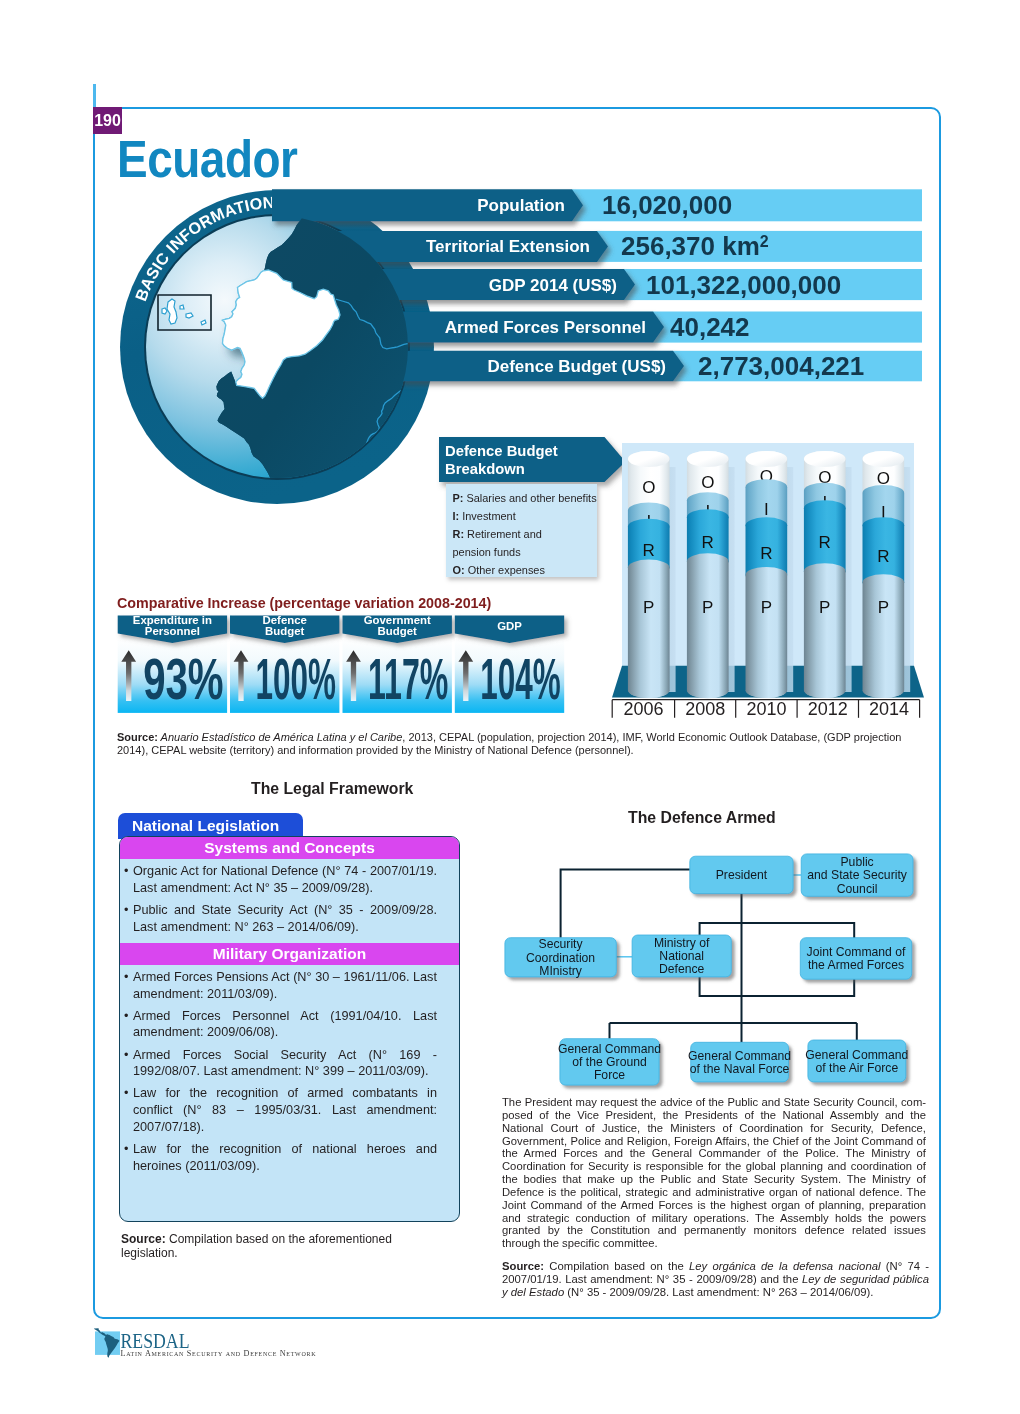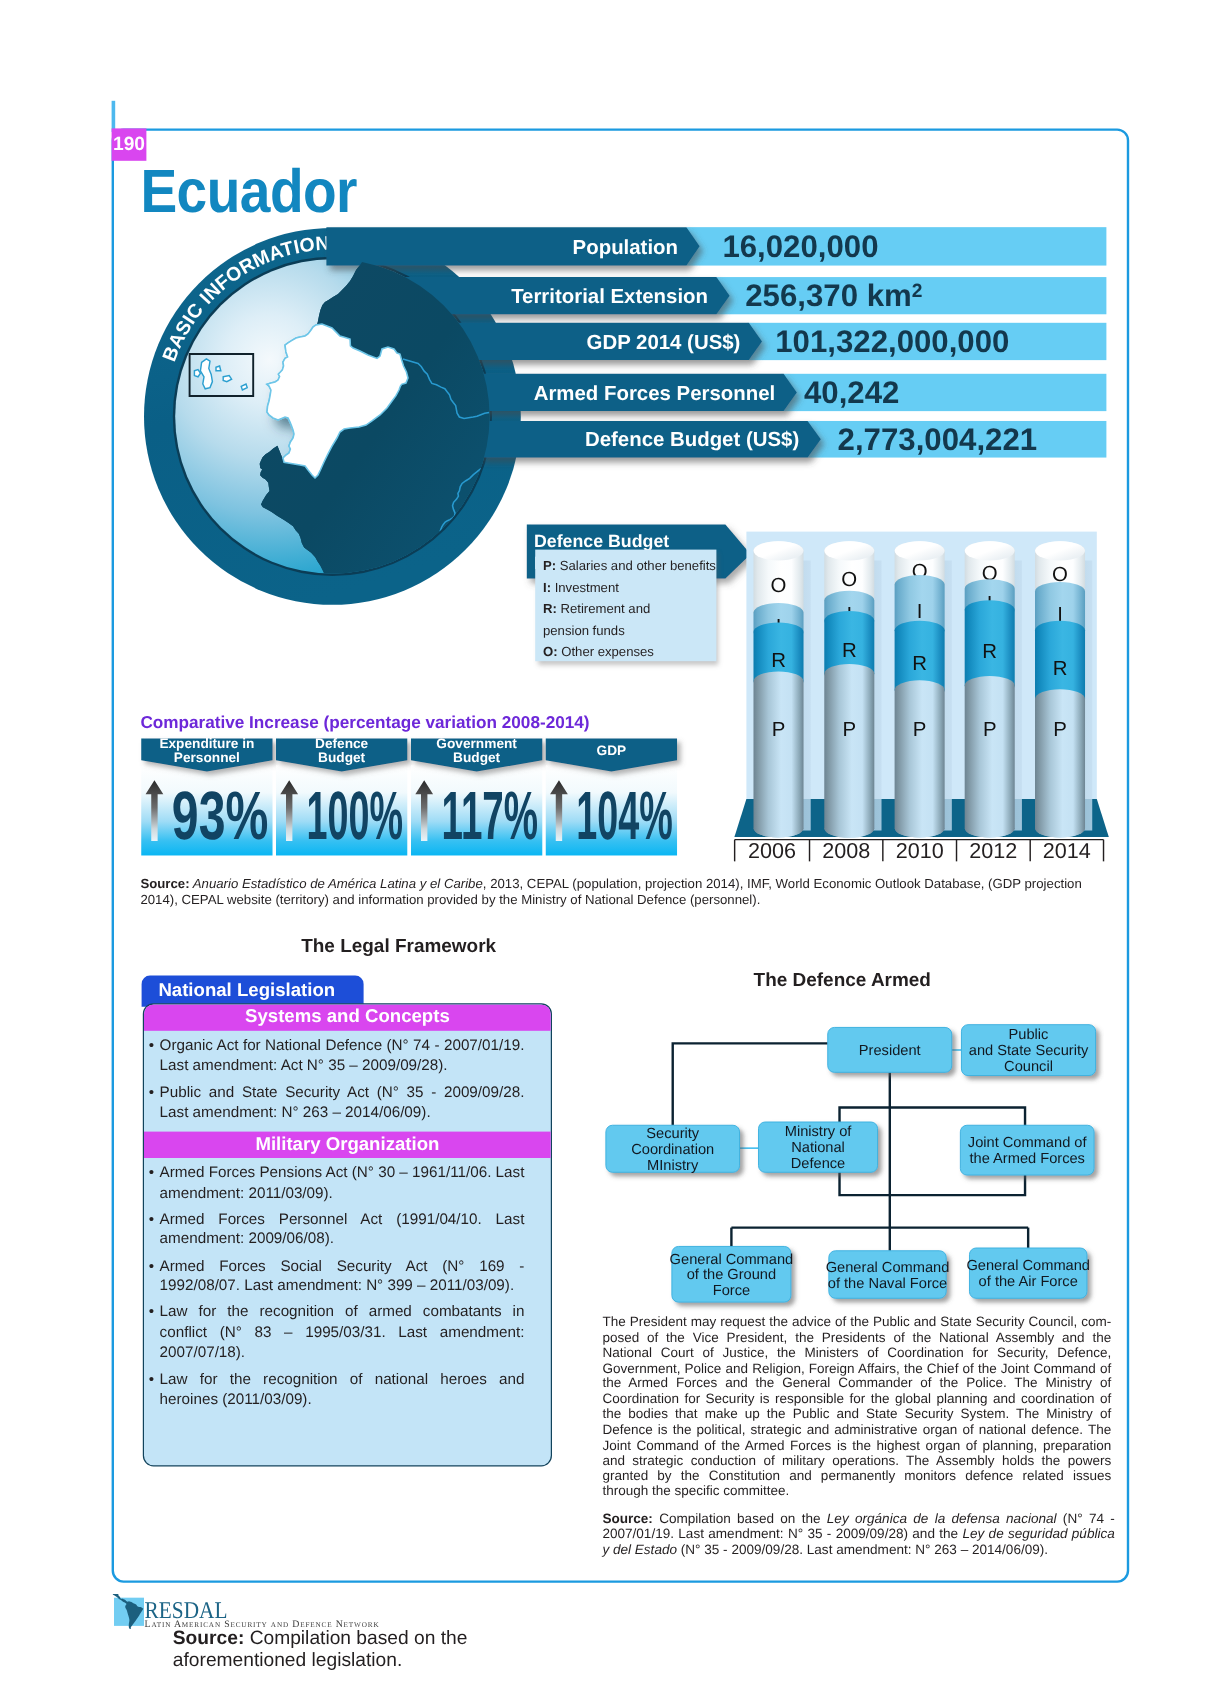--- a/index.html
+++ b/index.html
@@ -8,45 +8,45 @@
 
   
   #hdr{position:absolute;left:99px;top:87px;font-size:12.5px;letter-spacing:2.52px;color:#231f20;white-space:nowrap;}
 
   
   #frame{position:absolute;left:93px;top:107px;width:848px;height:1212px;
          border:2.5px solid #1b9ae0;border-radius:10px;box-sizing:border-box;}
   #frame-top-gap{position:absolute;left:93px;top:84px;width:3px;height:26px;background:#4db8ee;}
 
   
-  #pagenum{position:absolute;left:93px;top:107px;width:29px;height:27px;background:#d946ef;
+  #pagenum{position:absolute;left:93px;top:107px;width:29px;height:27px;background:#701a75;
            color:#fff;font-size:16px;font-weight:bold;line-height:27px;text-align:center;}
 
   
   #country{position:absolute;left:117px;top:130px;font-size:51px;font-weight:bold;color:#1287c0;letter-spacing:-0.5px;transform:scaleX(0.90);transform-origin:left top;}
 
   
   #globe{position:absolute;left:119px;top:189px;width:316px;height:316px;}
 
   
   #infobars{position:absolute;left:250px;top:180px;width:690px;height:215px;}
   #globe-front{position:absolute;left:119px;top:189px;width:316px;height:316px;pointer-events:none;}
 
   
   #dbb{position:absolute;left:430px;top:430px;width:210px;height:160px;}
-  #dbb-legend{position:absolute;left:446px;top:458px;width:151px;height:93px;background:#cbe7f7;
+  #dbb-legend{position:absolute;left:446px;top:484px;width:151px;height:93px;background:#cbe7f7;
               box-shadow:2px 3px 4px rgba(90,90,90,0.35);}
   #dbb-legend div{position:absolute;left:6.5px;font-size:10.95px;color:#231f20;white-space:nowrap;}
   #dbb-legend b{font-weight:bold;}
 
   
   #cylchart{position:absolute;left:605px;top:438px;width:325px;height:282px;}
 
   
-  #ci-title{position:absolute;left:117px;top:595px;font-size:14.3px;font-weight:bold;color:#6d28d9;white-space:nowrap;}
+  #ci-title{position:absolute;left:117px;top:595px;font-size:14.3px;font-weight:bold;color:#7f1d1d;white-space:nowrap;}
   #ci{position:absolute;left:110px;top:610px;width:470px;height:110px;}
 
   
   #src1{position:absolute;left:117px;top:731px;width:812px;font-size:11px;color:#231f20;line-height:13.2px;}
   #src1 b{font-weight:bold;} #src1 i{font-style:italic;}
 
   
   #lf-title{position:absolute;left:251px;top:780px;font-size:15.8px;font-weight:bold;color:#231f20;}
   #ds-title{position:absolute;left:628px;top:809px;font-size:15.8px;font-weight:bold;color:#231f20;}
 
@@ -56,21 +56,21 @@
           line-height:25px;padding-left:14px;box-sizing:border-box;}
   #nl-box{position:absolute;left:119px;top:836px;width:341px;height:386px;background:#c3e4f7;
           border:1.6px solid #12435c;border-radius:9px;box-sizing:border-box;overflow:hidden;}
   .nl-band{background:#d946ef;color:#fff;font-size:15.5px;font-weight:bold;text-align:center;
            line-height:20px;padding:1px 0 1px;}
   .nl-list{padding:4px 22px 2px 4px;}
   .nl-item{position:relative;font-size:12.7px;line-height:16.8px;color:#231f20;
            padding-left:9.0px;margin-bottom:5.3px;text-align:justify;
            hyphens:auto;-webkit-hyphens:auto;}
   .nl-item:before{content:"\2022";position:absolute;left:0;top:0;}
-  #nl-src{position:absolute;left:121px;top:1357px;width:330px;font-size:16px;color:#231f20;margin-left:23px;}
+  #nl-src{position:absolute;left:121px;top:1232px;width:330px;font-size:12px;color:#231f20;}
   #nl-src b{font-weight:bold;}
 
   
   #dsdiag{position:absolute;left:495px;top:845px;width:425px;height:250px;}
 
   
   #ds-para{position:absolute;left:502px;top:1096px;width:424px;font-size:11.25px;line-height:12.85px;
            color:#231f20;text-align:justify;}
   #ds-src{position:absolute;left:502px;top:1260px;width:427px;font-size:11.3px;line-height:13.2px;
           color:#231f20;text-align:justify;}

